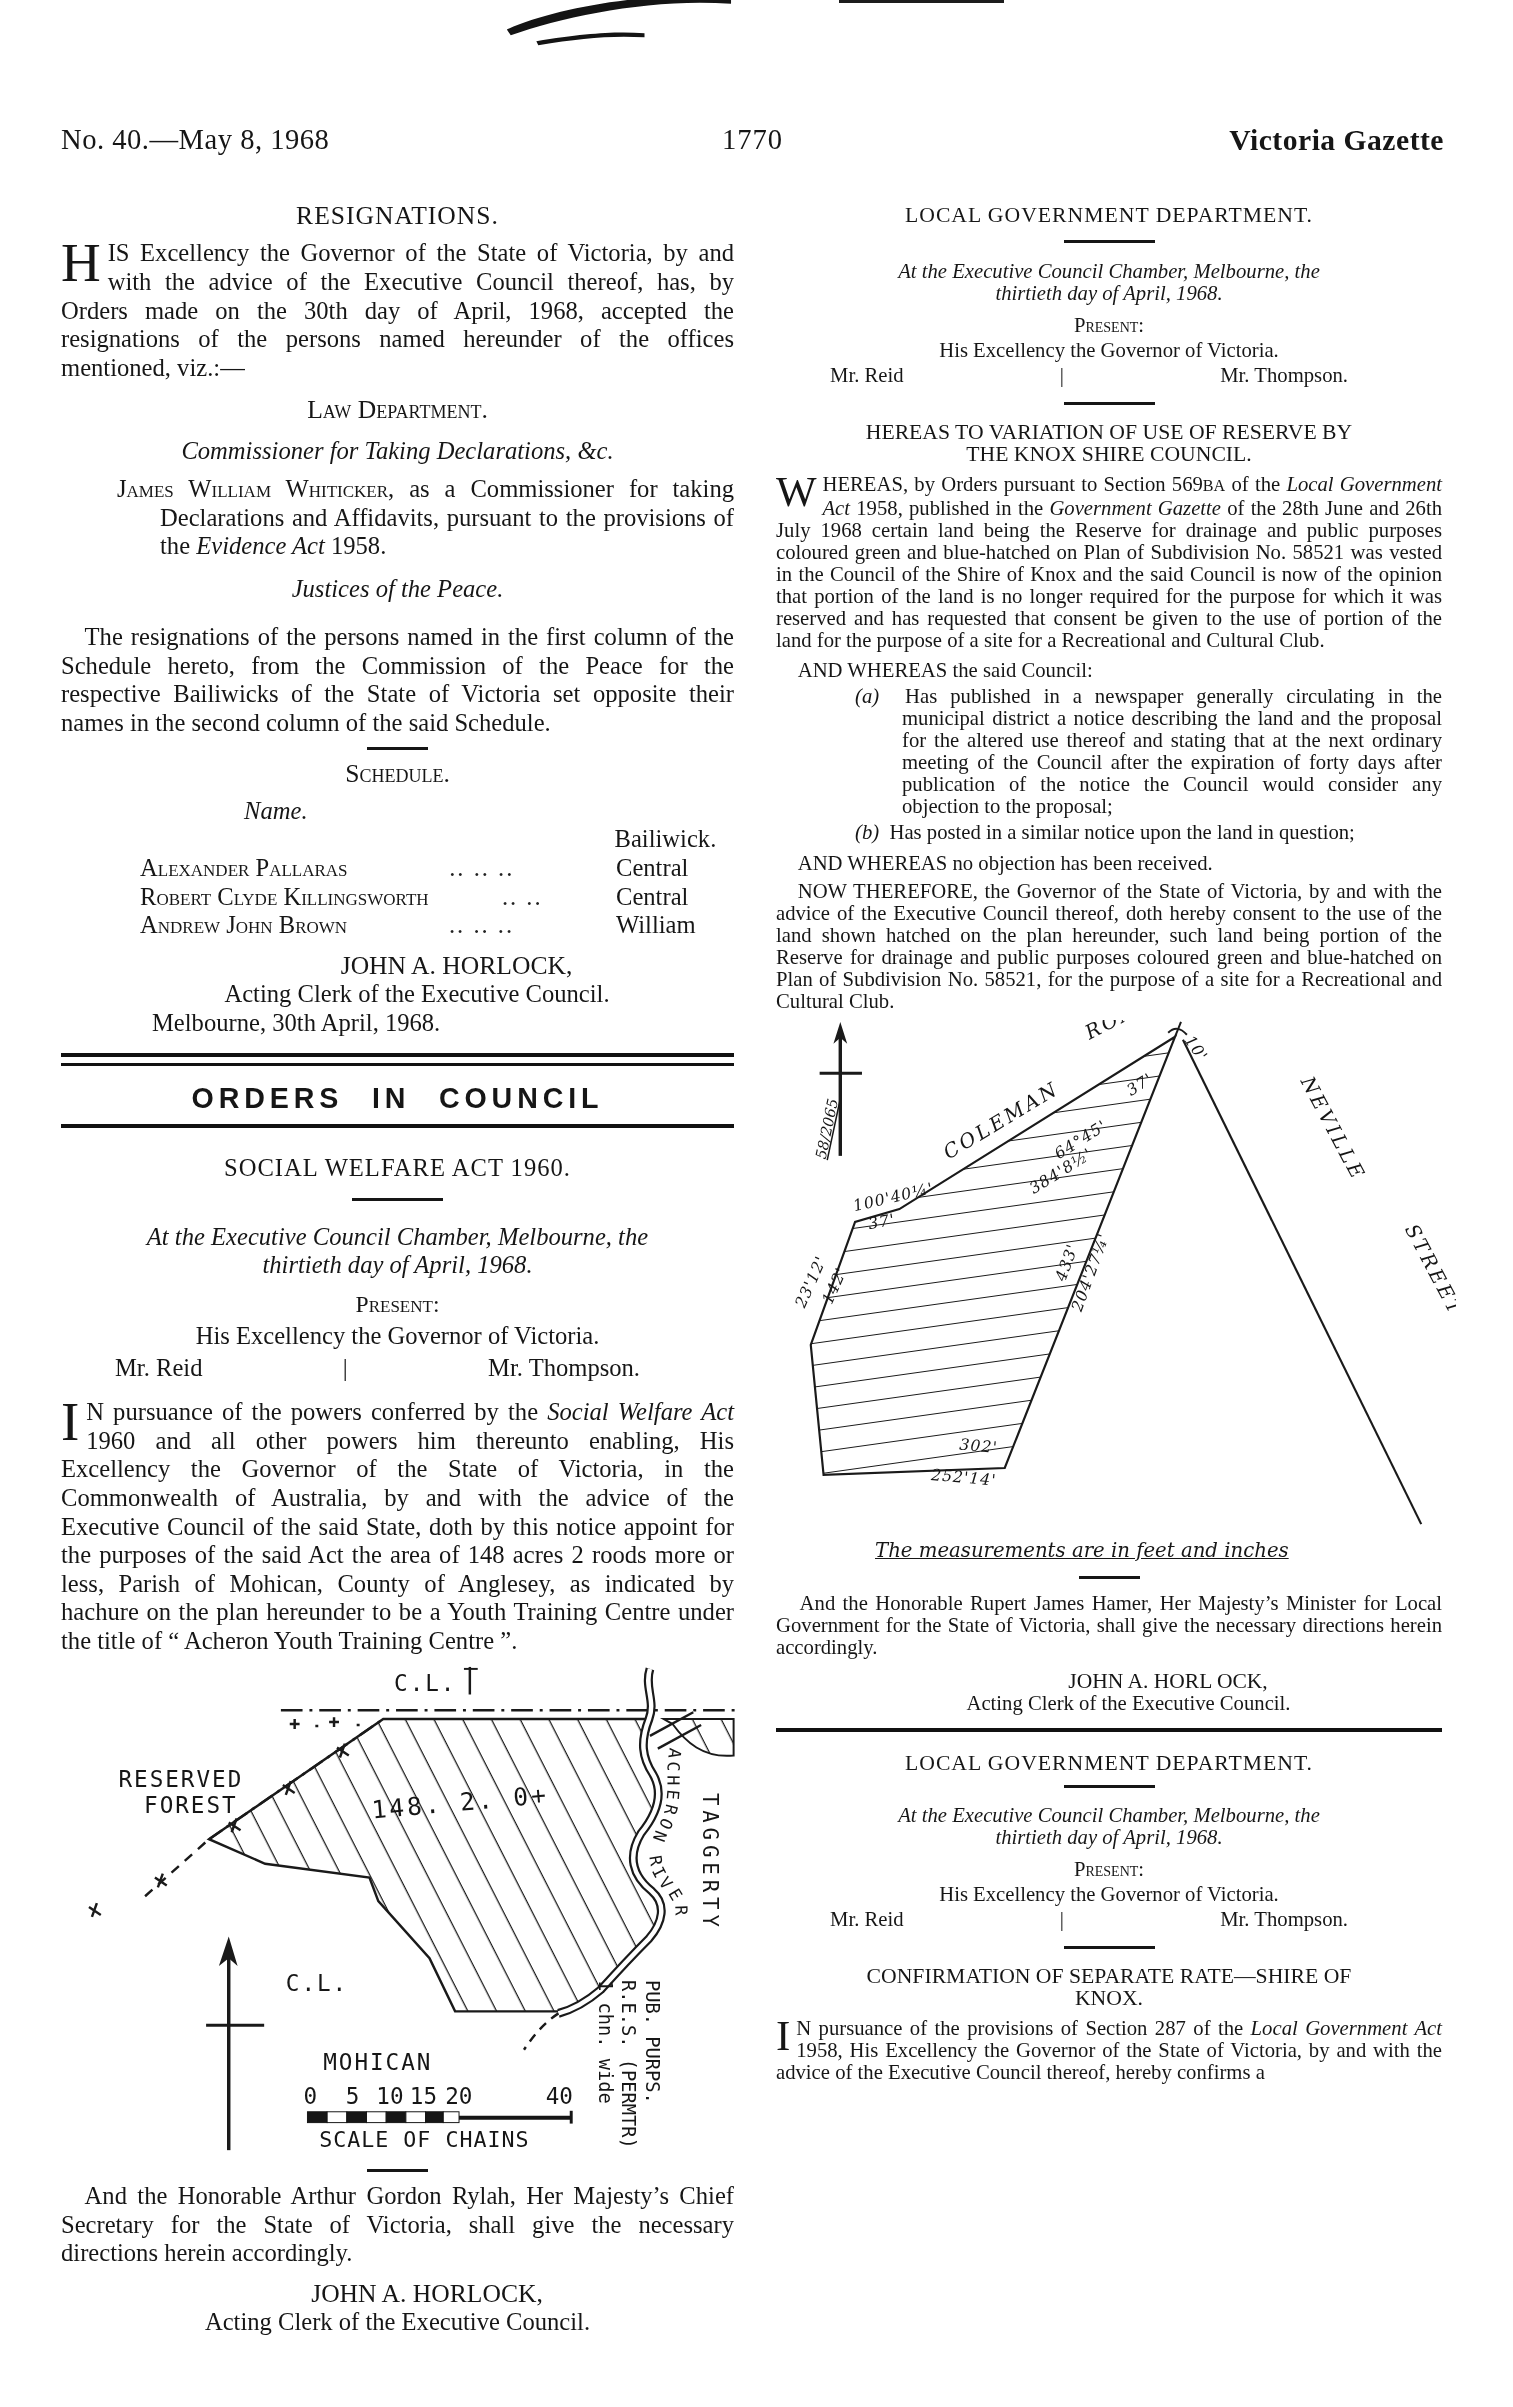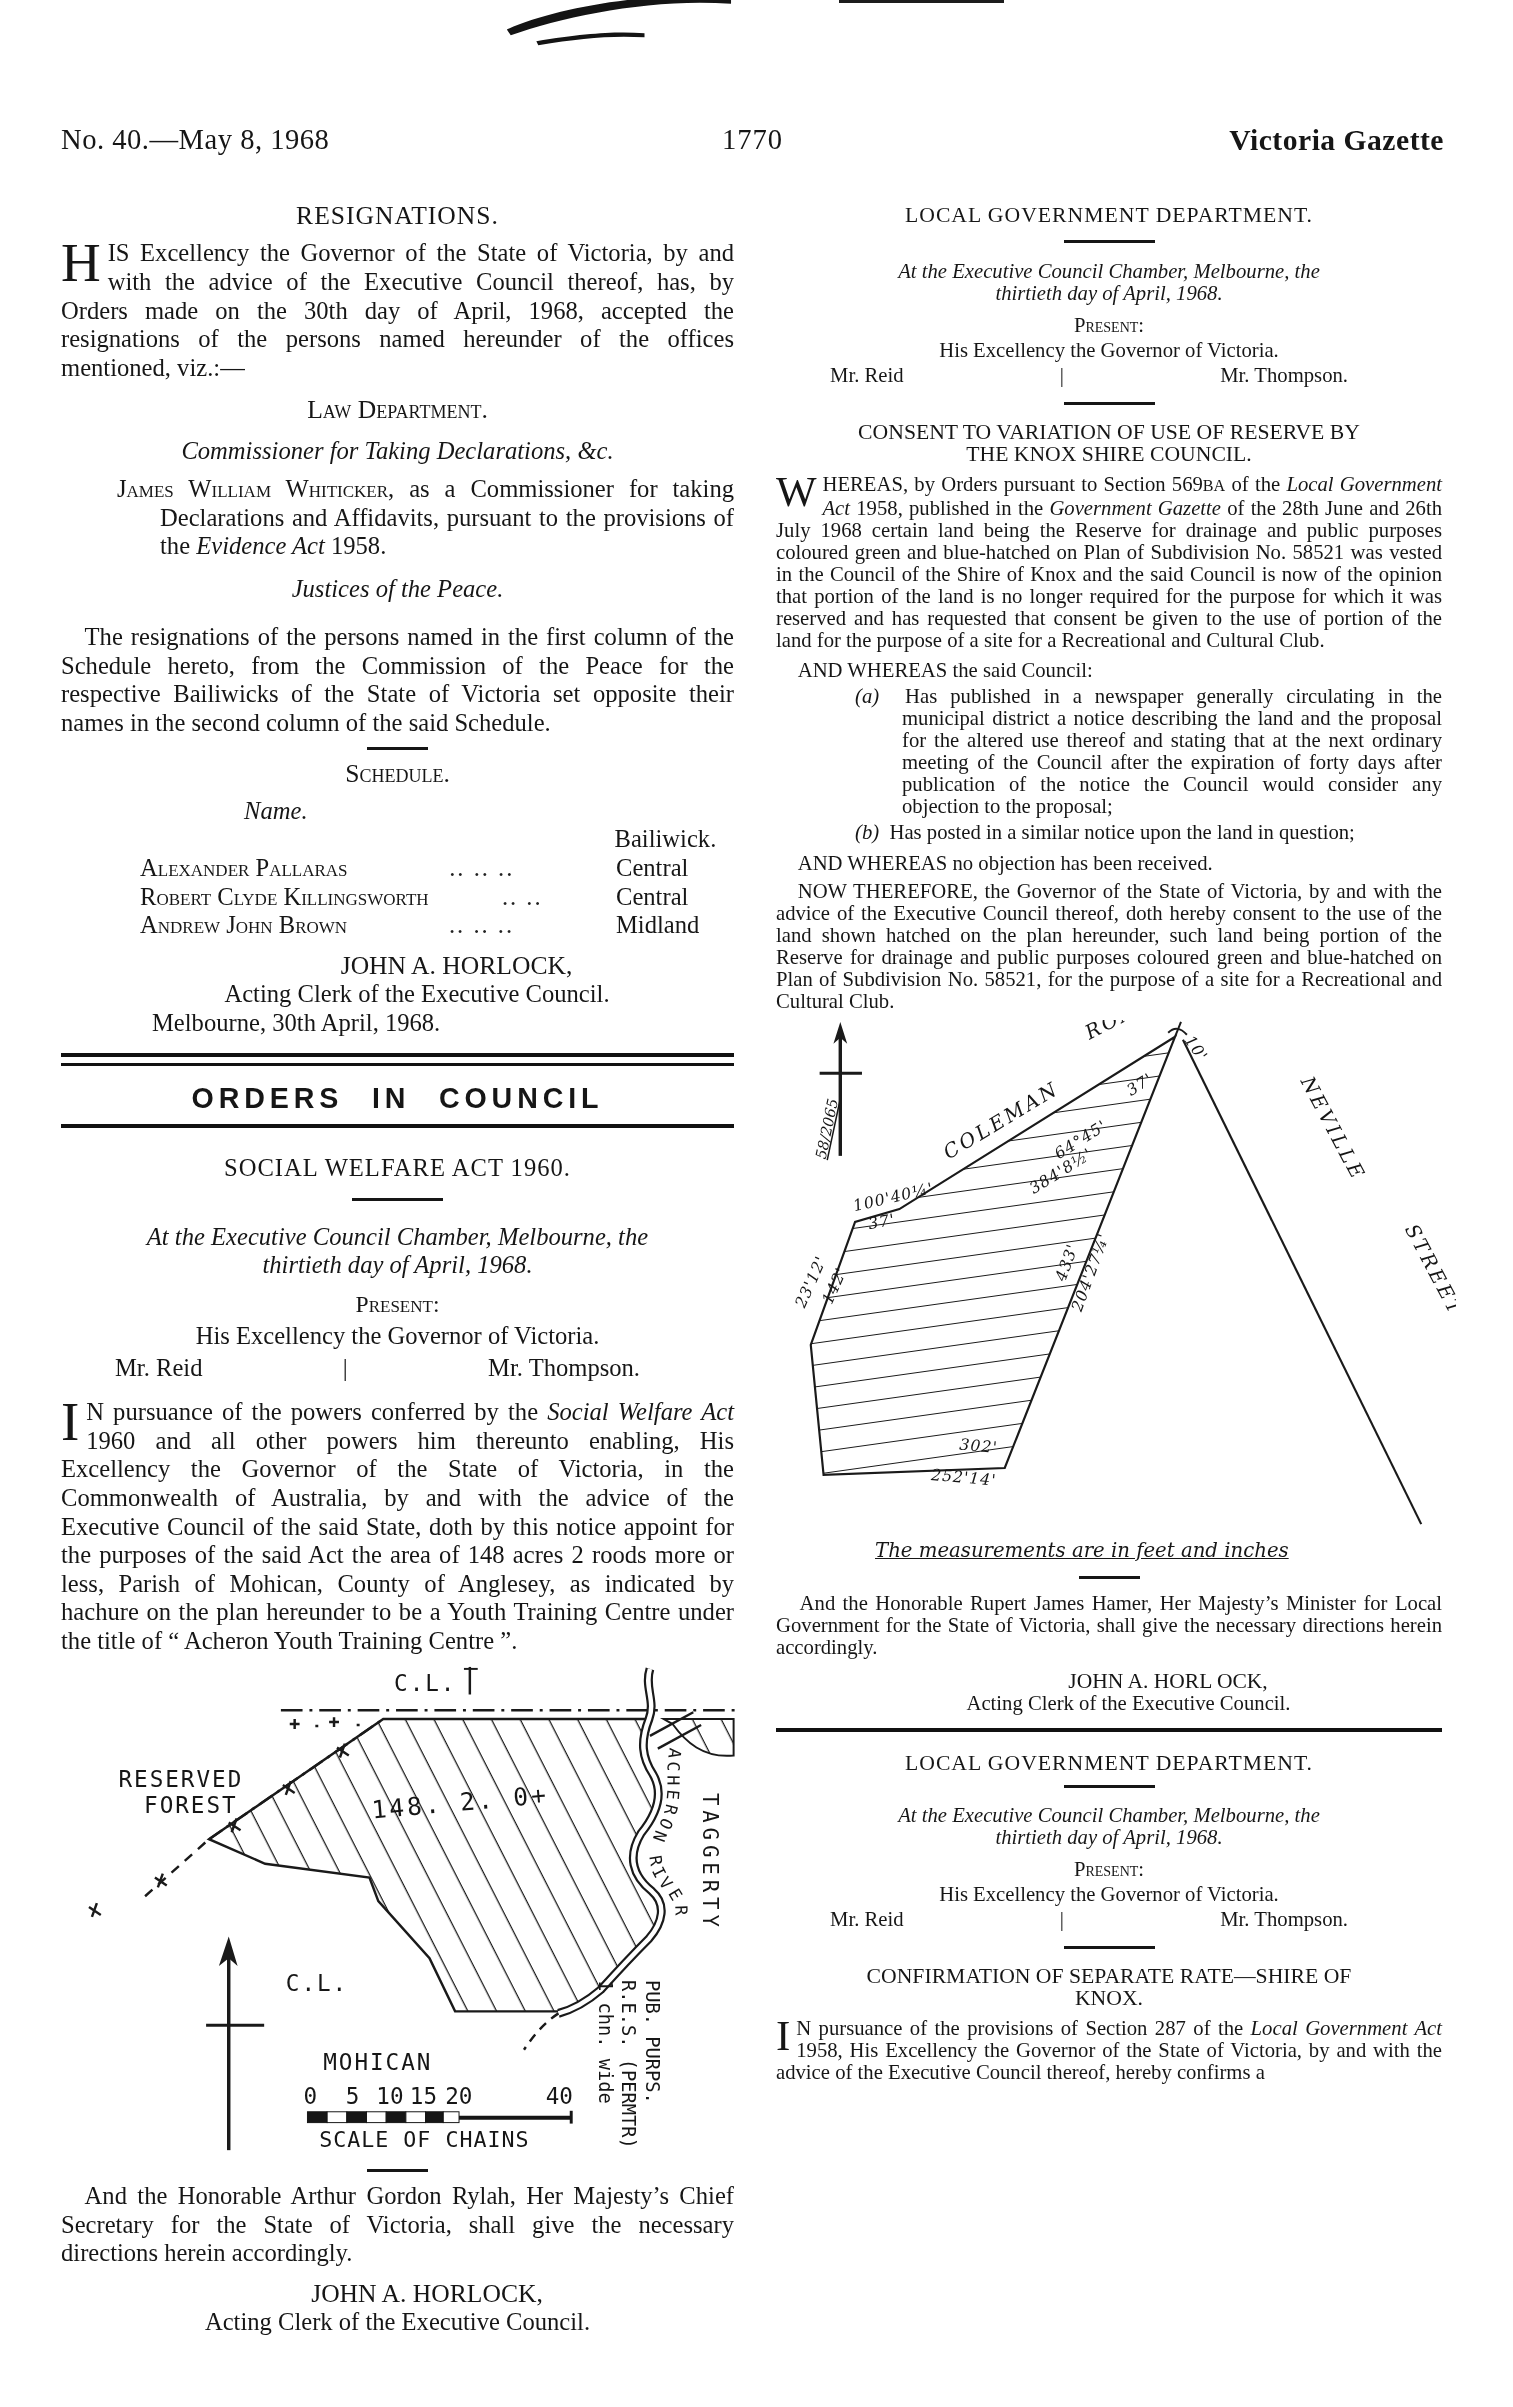--- a/index.html
+++ b/index.html
@@ -131,21 +131,21 @@
       <span class="bw">Central</span>
     </div>
     <div class="sched-row">
       <span class="nm sc">Robert Clyde Killingsworth</span>
       <span class="dots">..    ..</span>
       <span class="bw">Central</span>
     </div>
     <div class="sched-row">
       <span class="nm sc">Andrew John Brown</span>
       <span class="dots">..    ..    ..</span>
-      <span class="bw">Midland</span>
+      <span class="bw">William</span>
     </div>
 
     <div class="sig sig-left1">
       <span class="nm">JOHN A. HORLOCK,</span>
       <span class="role">Acting Clerk of the Executive Council.</span>
     </div>
 
     <p style="margin-top:0;text-align:left;padding-left:91px">Melbourne, 30th April, 1968.</p>
 
     <div class="rule-double"></div>
@@ -265,21 +265,21 @@
     <p class="center" style="margin-top:3px">His Excellency the Governor of Victoria.</p>
 
     <div class="councillors">
       <span class="a">Mr. Reid</span>
       <span class="b">|</span>
       <span class="c">Mr. Thompson.</span>
     </div>
 
     <div class="rule-short2" style="margin-top:15.8px"></div>
 
-    <p class="center" style="margin-top:15.8px;font-size:21.7px">CONSENT TO VARIATION OF USE OF RESERVE BY</p>
+    <p class="center" style="margin-top:15.8px;font-size:21.7px">HEREAS TO VARIATION OF USE OF RESERVE BY</p>
     <p class="center" style="font-size:21.7px">THE KNOX SHIRE COUNCIL.</p>
 
     <p style="margin-top:7.9px"><span class="dropcap">W</span><span>HEREAS, by Orders pursuant to Section 569</span><span style="font-size:.78em">BA</span><span> of the </span><span class="it">Local Government Act</span><span> 1958, published in the </span><span class="it">Government Gazette</span><span> of the 28th June and 26th July 1968 certain land being the Reserve for drainage and public purposes coloured green and blue-hatched on Plan of Subdivision No. 58521 was vested in the Council of the Shire of Knox and the said Council is now of the opinion that portion of the land is no longer required for the purpose for which it was reserved and has requested that consent be given to the use of portion of the land for the purpose of a site for a Recreational and Cultural Club.</span></p>
 
     <p style="margin-top:7.9px;text-indent:21.7px;text-align:left">AND WHEREAS the said Council:</p>
 
     <p class="hang-item" style="margin-top:4.9px"><span class="it">(a)</span>&nbsp;&nbsp;<span>Has published in a newspaper generally circulating in the municipal district a notice describing the land and the proposal for the altered use thereof and stating that at the next ordinary meeting of the Council after the expiration of forty days after publication of the notice the Council would consider any objection to the proposal;</span></p>
 
     <p class="hang-item" style="margin-top:3.9px"><span class="it">(b)</span>&nbsp;&nbsp;<span>Has posted in a similar notice upon the land in question;</span></p>
 

